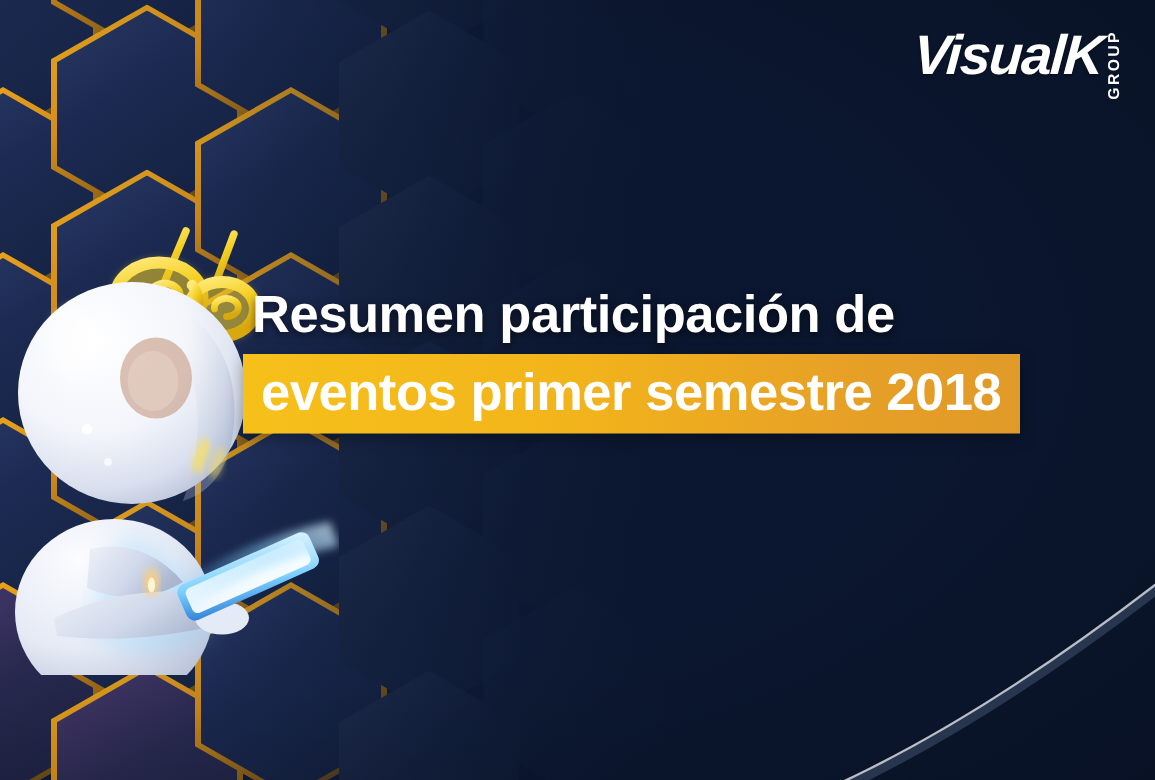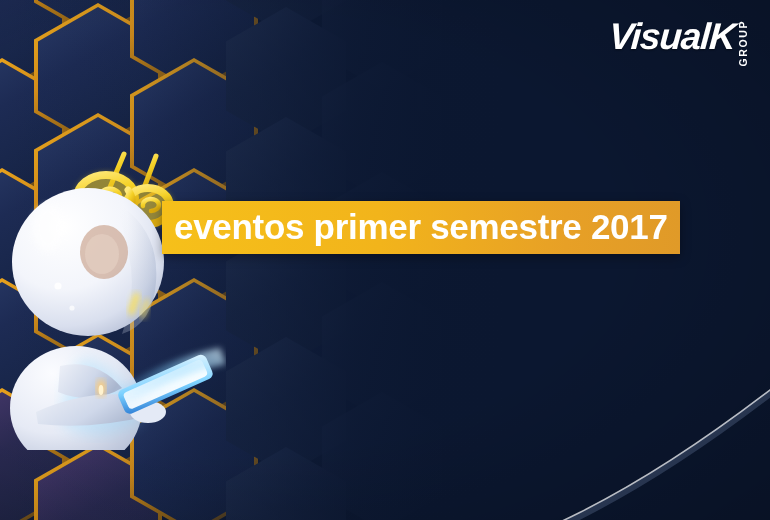--- a/index.html
+++ b/index.html
@@ -261,18 +261,19 @@
     <path d="M-10 258 C 120 238, 250 176, 418 40" stroke="rgba(255,255,255,.72)" stroke-width="1.6" fill="none"></path>
     <path d="M-10 262 C 120 242, 250 180, 418 44" stroke="rgba(180,205,255,.18)" stroke-width="6" fill="none"></path>
   </svg>
 
   <div class="logo">
     <span class="logo-word">VisualK</span>
     <span class="logo-group">GROUP</span>
   </div>
 
   <div class="headline">
+    <div class="line1">Resumen participación de</div>
     <div class="line2-wrap">
-      <span class="line2">eventos primer semestre 2017</span>
+      <span class="line2">eventos primer semestre 2018</span>
     </div>
   </div>
 
 </div>
 
 </body></html>

